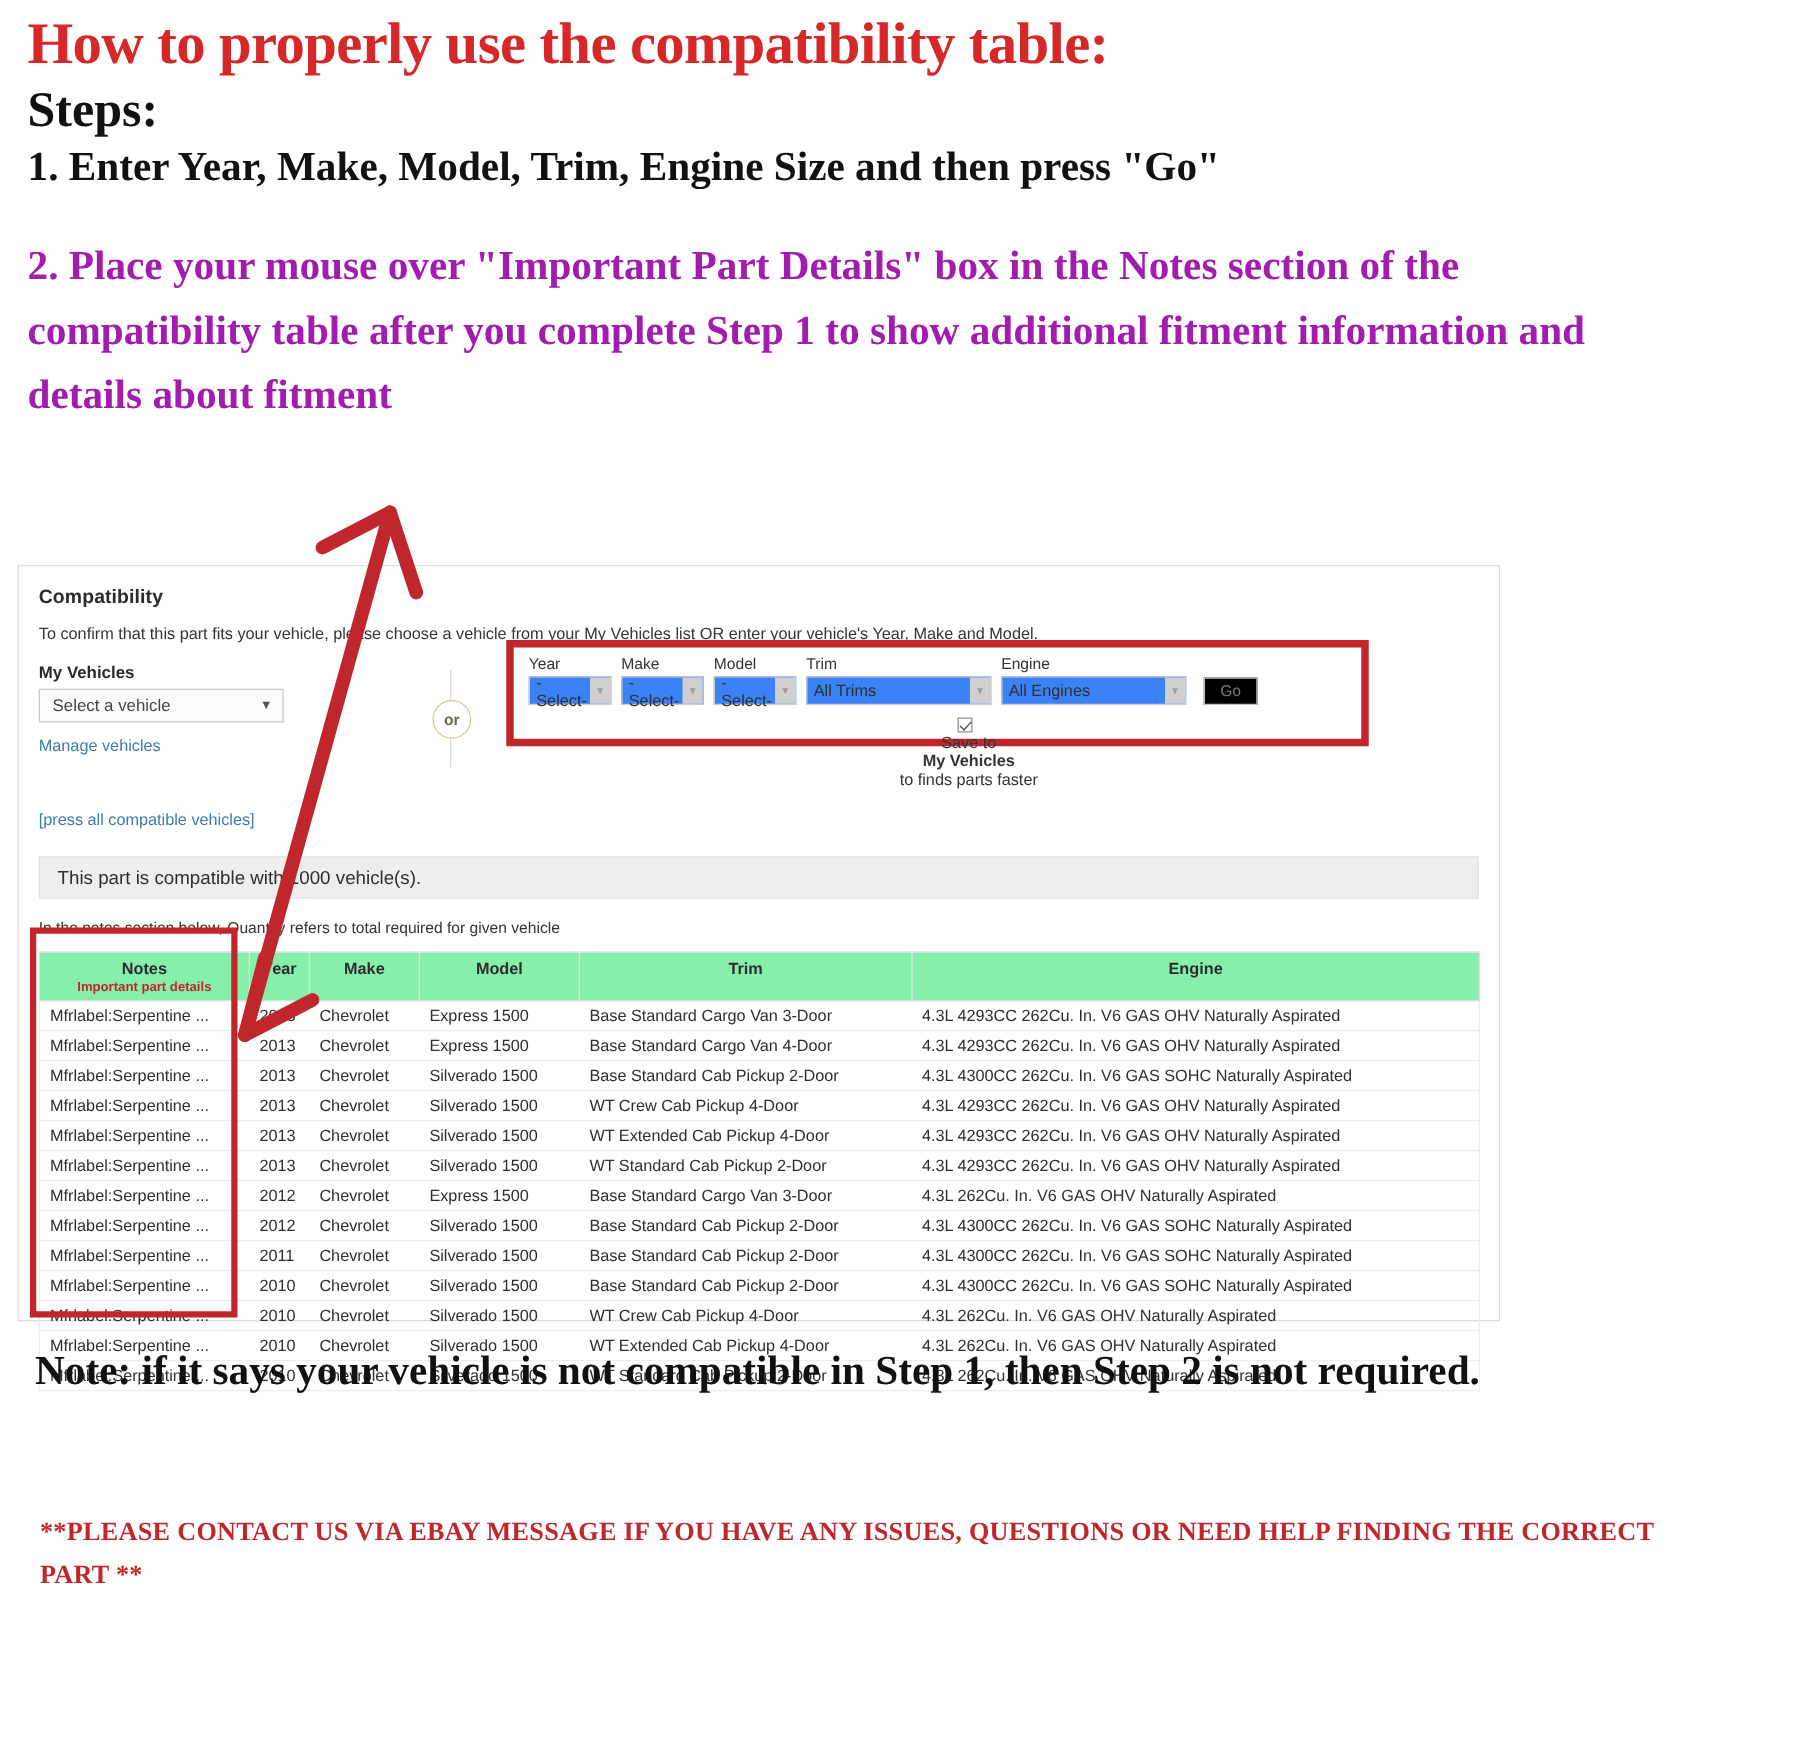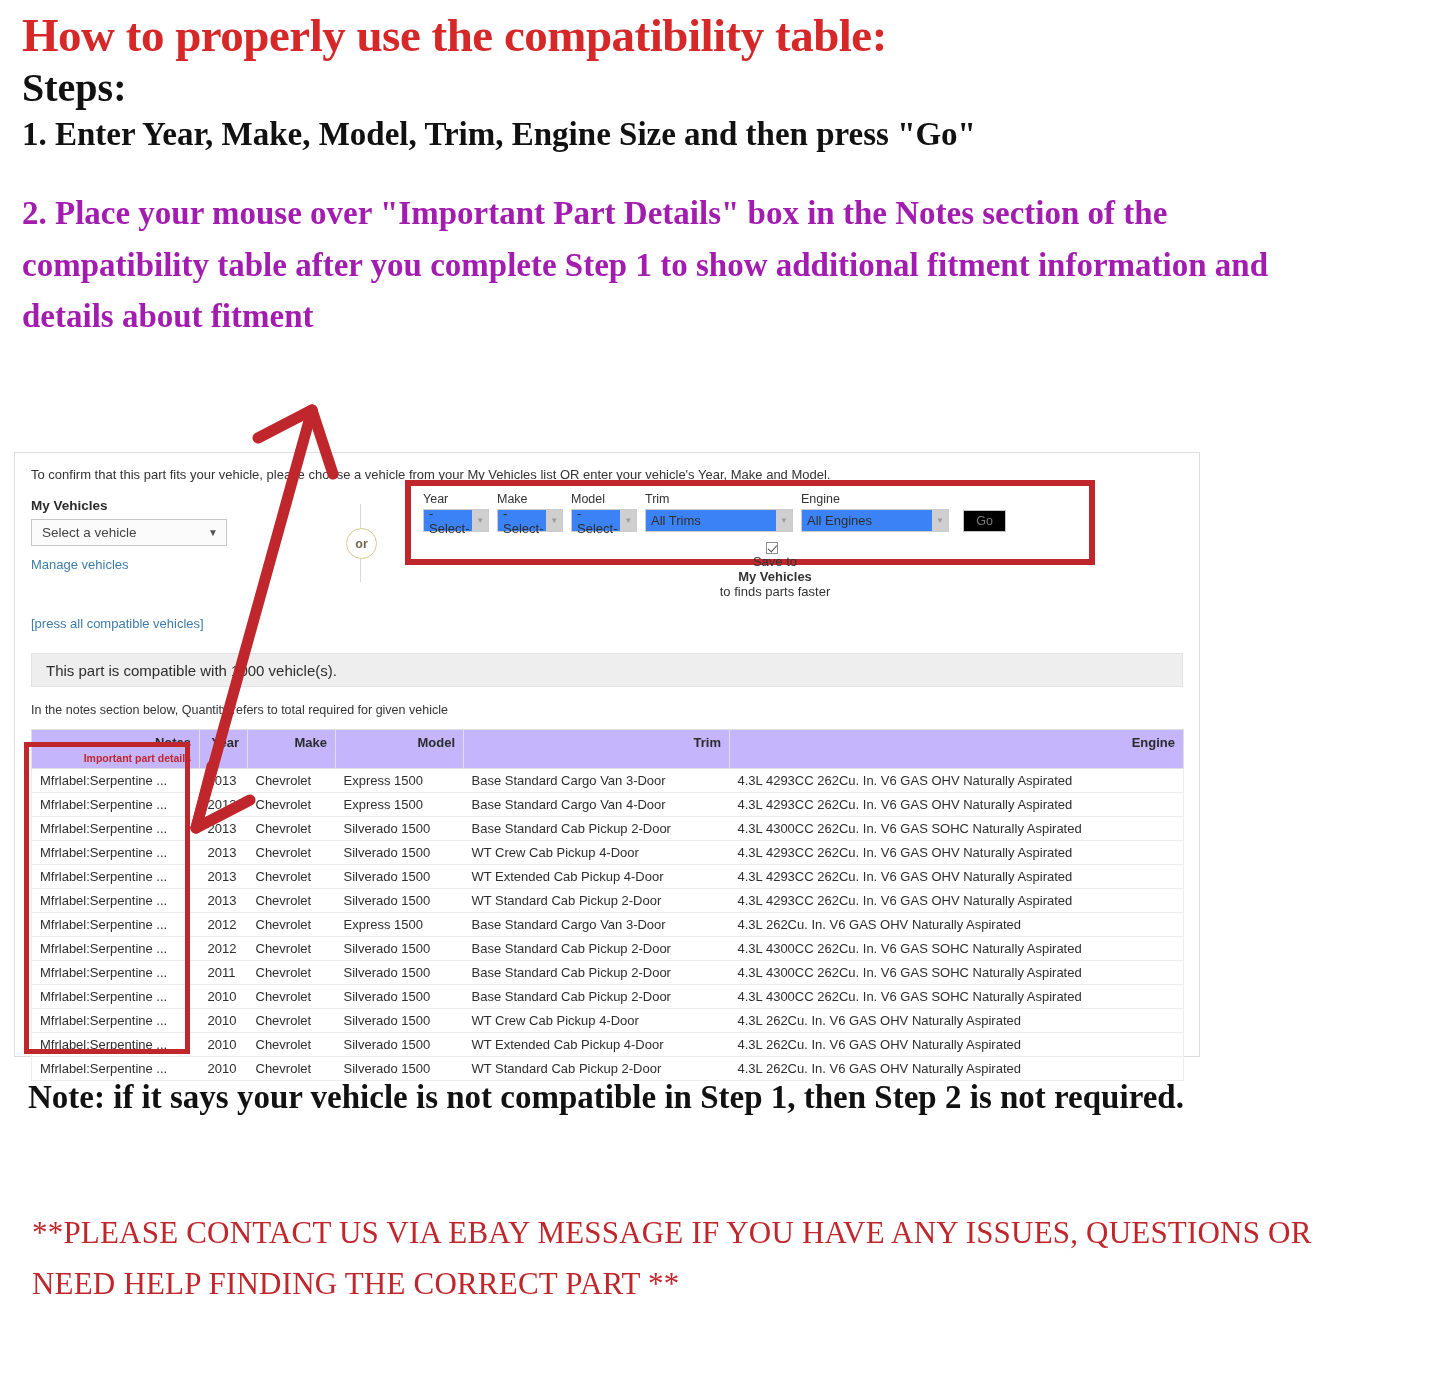--- a/index.html
+++ b/index.html
@@ -289,22 +289,22 @@
   
   table.compat {
     margin-top: 12px;
     border-collapse: collapse;
     width: 1152px;
     table-layout: fixed;
     font-size: 13px;
     color: #2e2e2e;
   }
   table.compat thead th {
-    background: #c4b5fd;
-    text-align: right;
+    background: #86efac;
+    text-align: center;
     font-weight: bold;
     font-size: 13px;
     color: #2b2b2b;
     padding: 5px 8px 4px 8px;
     border: 1px solid #e0e0e0;
     vertical-align: top;
     height: 32px;
     box-sizing: border-box;
   }
   table.compat thead th .sub {
@@ -366,40 +366,41 @@
     color: #111111;
     font-size: 33px;
     line-height: 1.56;
   }
   .contact-block {
     position: absolute;
     left: 32px;
     top: 1208px;
     width: 1340px;
     font-family: "Liberation Serif", serif;
-    font-weight: normal;
+    font-weight: bold;
     color: #c0272d;
-    font-size: 31px;
+    font-size: 21px;
     line-height: 1.63;
     letter-spacing: 0.2px;
   }
 </style>
 </head>
 <body>
 
 <div class="hdr-wrap">
   <div class="title-red">How to properly use the compatibility table:</div>
   <div class="steps-label">Steps:</div>
   <div class="step-line">1. Enter Year, Make, Model, Trim, Engine Size and then press "Go"</div>
   <div class="step2">2. Place your mouse over "Important Part Details" box in the Notes section of the compatibility table after you complete Step 1 to show additional fitment information and details about fitment</div>
 </div>
 
 <div class="panel">
   <div class="panel-inner">
 
+    <div class="compat-title">Compatibility</div>
     <div class="compat-sub">To confirm that this part fits your vehicle, please choose a vehicle from your My Vehicles list OR enter your vehicle's Year, Make and Model.</div>
 
     <div class="chooser">
 
       <div class="myveh-col">
         <div class="myveh-label">My Vehicles</div>
         <div class="veh-select">
           <span>Select a vehicle</span>
           <span class="caret">▼</span>
         </div>

